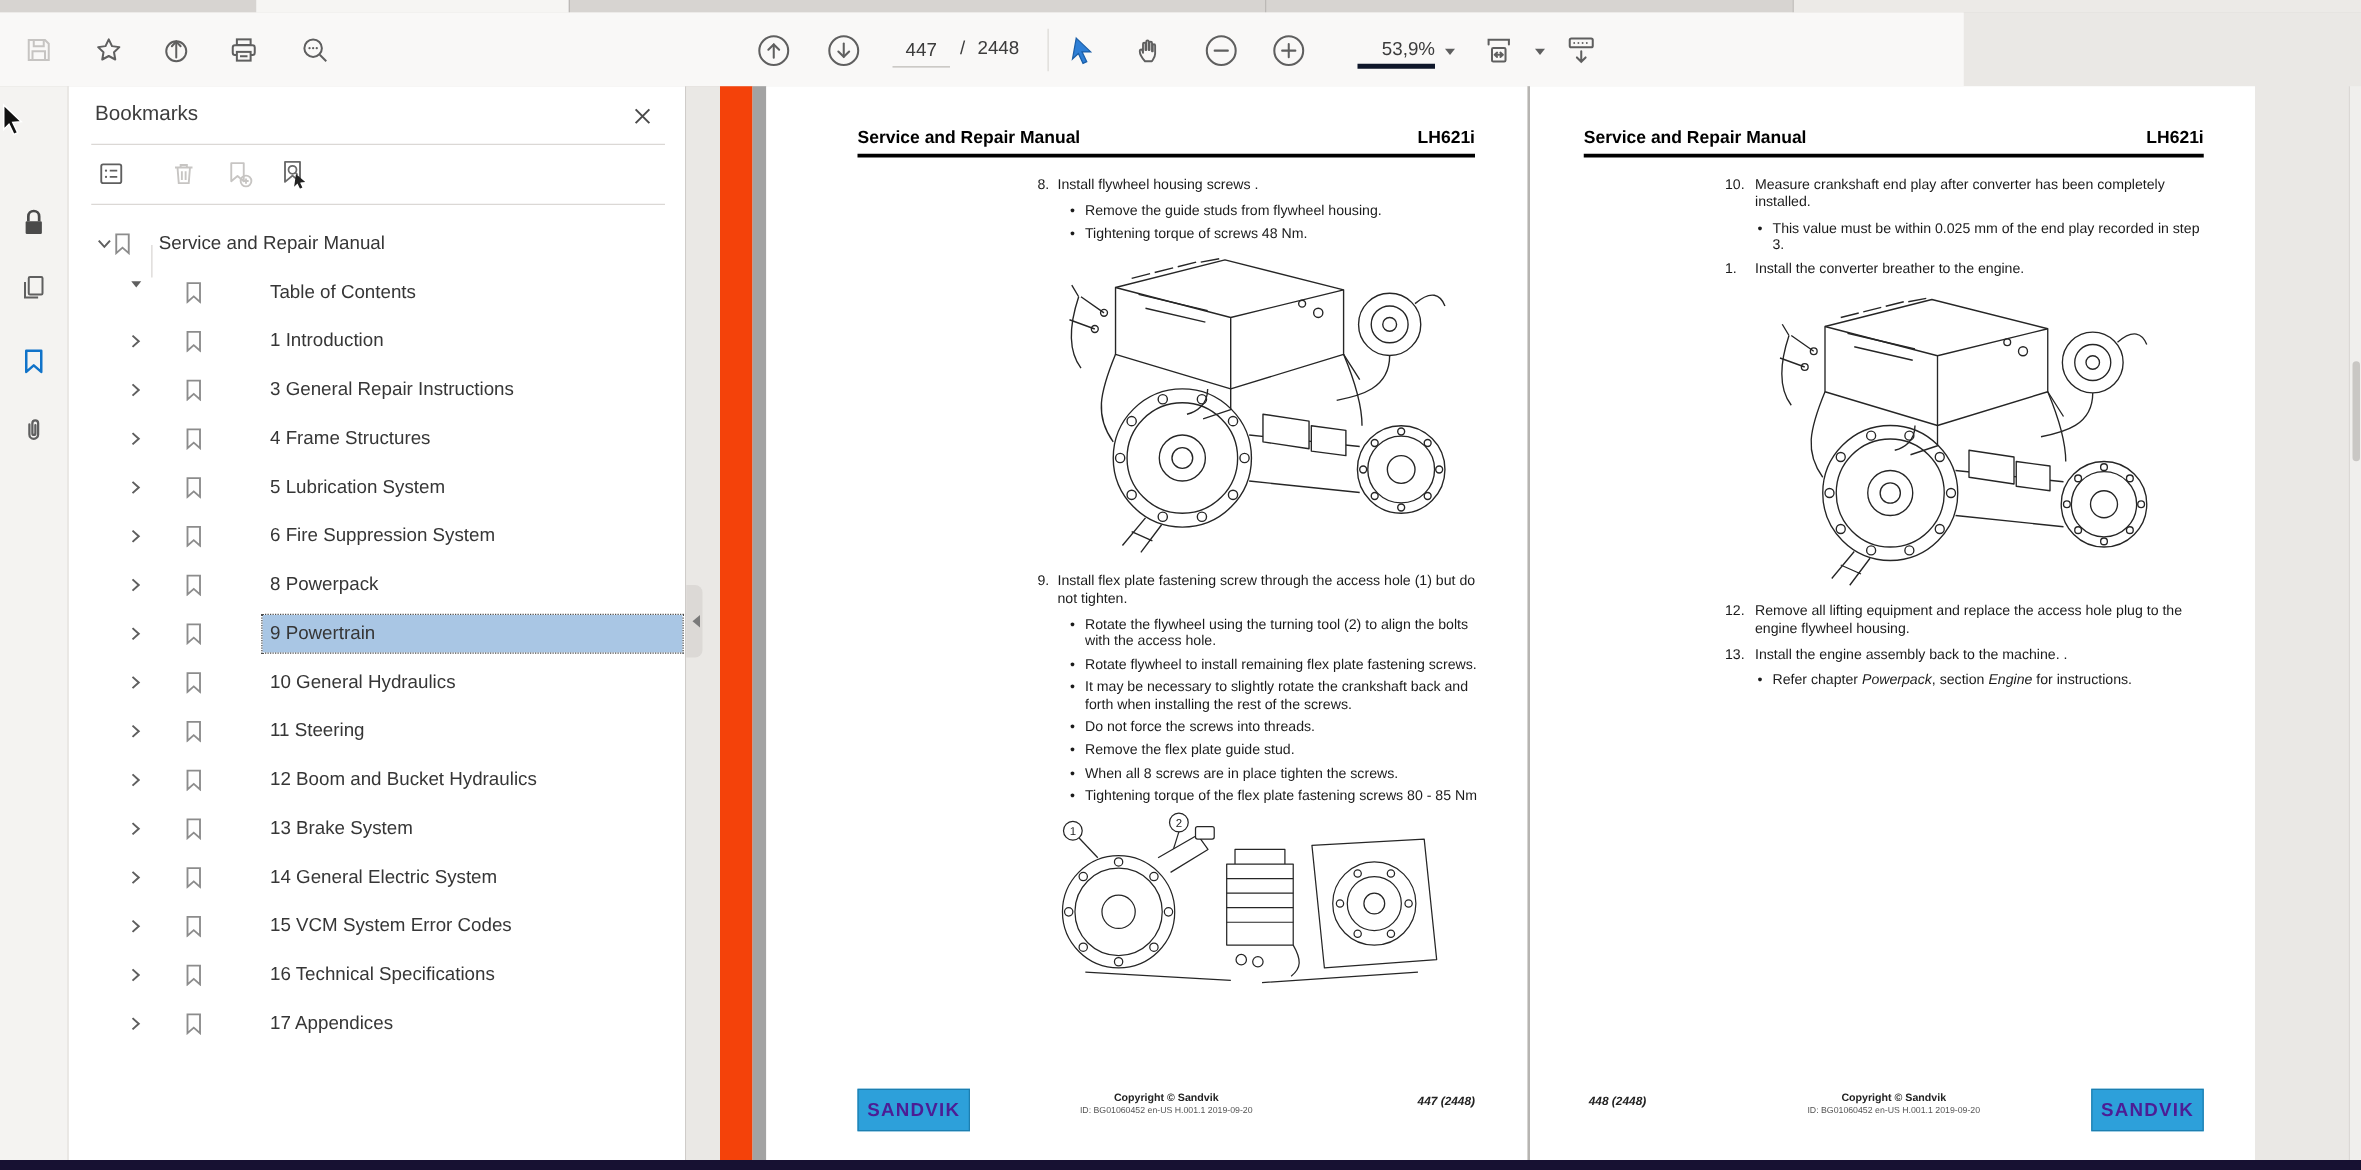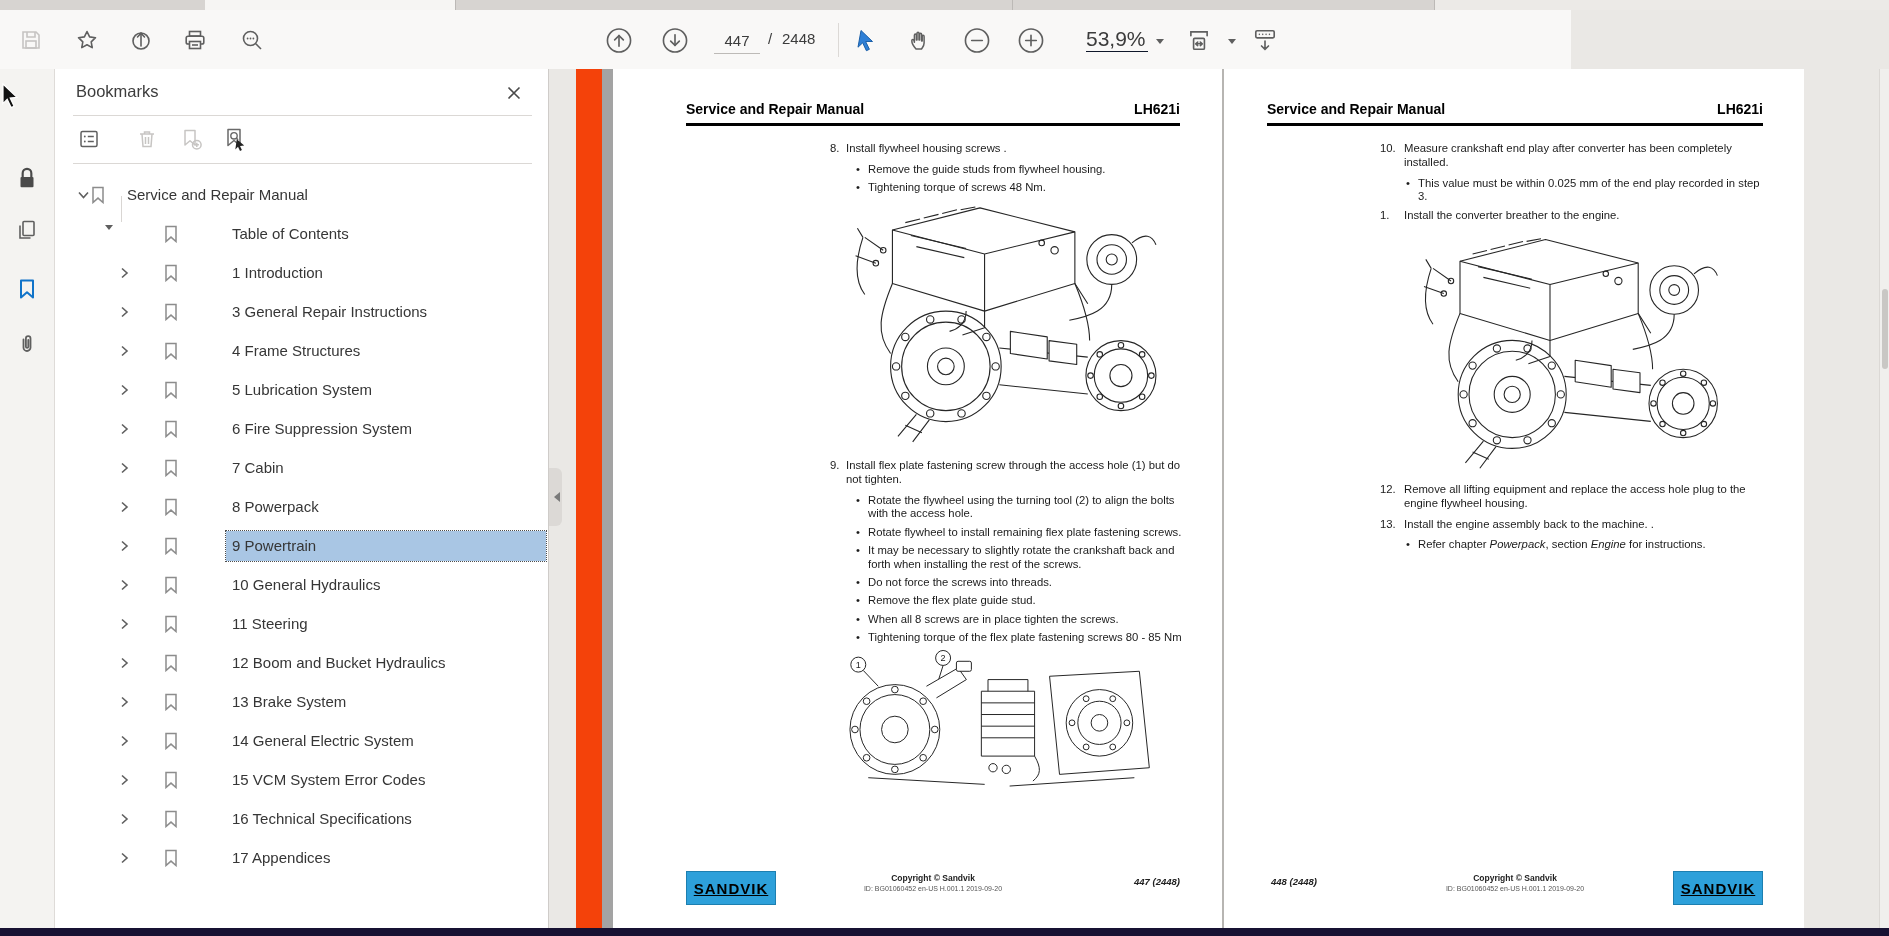--- a/index.html
+++ b/index.html
@@ -14,36 +14,36 @@
   #tabstrip .seg-right{position:absolute;left:1434px;top:0;width:455px;height:10px;background:#eceae7;}
   #tabstrip .tsep{position:absolute;top:0;width:1px;height:10px;background:#bcb9b6;}
   
   #toolbar{position:absolute;left:0;top:10px;width:1571px;height:59px;background:#f9f8f7;border-bottom:1px solid #d2cfcc;overflow:hidden;}
   .tbtn{position:absolute;top:17px;width:26px;height:26px;display:flex;align-items:center;justify-content:center;cursor:pointer;}
   .tbtn svg{display:block;}
   .tsepv{position:absolute;top:13px;width:1px;height:34px;background:#dcd9d6;}
   #page-input{position:absolute;left:714px;top:17px;width:42px;height:24px;border:none;border-bottom:1px solid #bdbab7;background:transparent;
     font-family:"Liberation Sans",sans-serif;font-size:15px;color:#3c3c3c;text-align:center;}
   .tb-text{position:absolute;top:20px;font-size:15px;color:#3c3c3c;}
-  #zoom-field{position:absolute;left:1086px;top:17px;width:62px;height:24px;border-bottom:1px solid #0f172a;font-size:21px;color:#3c3c3c;
-    display:flex;align-items:center;justify-content:flex-start;cursor:pointer;}
+  #zoom-field{position:absolute;left:1086px;top:17px;width:62px;height:24px;border-bottom:4px solid #0f172a;font-size:15px;color:#3c3c3c;
+    display:flex;align-items:center;justify-content:flex-end;cursor:pointer;}
   .caret{position:absolute;top:29px;width:0;height:0;border:4px solid transparent;border-top:5px solid #5f5f5f;cursor:pointer;}
   
   #rail{position:absolute;left:0;top:69px;width:54px;height:859px;background:#f4f3f1;border-right:1px solid #dedbd8;}
   .rail-ic{position:absolute;left:14px;width:26px;height:26px;display:flex;align-items:center;justify-content:center;cursor:pointer;}
   #cursor-ic{position:absolute;left:0;top:82px;z-index:5;}
   
   #panel{position:absolute;left:55px;top:69px;width:493px;height:859px;background:#ffffff;border-right:1px solid #cfccc9;overflow:hidden;}
   #panel-title{position:absolute;left:21px;top:13px;font-size:16.5px;color:#3d3d3d;}
   #panel-close{position:absolute;left:448px;top:13px;width:22px;height:22px;display:flex;align-items:center;justify-content:center;cursor:pointer;}
   .psep{position:absolute;left:18px;right:16px;height:1px;background:#dbd8d5;}
   .pbtn{position:absolute;top:56px;width:28px;height:28px;display:flex;align-items:center;justify-content:center;cursor:pointer;}
   #bm-list{position:absolute;left:0;top:106px;right:0;bottom:0;}
   .bm-row{height:39px;display:flex;align-items:center;cursor:pointer;}
-  .lvl0{padding-left:20px;}.lvl1{padding-left:61px;gap:32px;}
+  .lvl0{padding-left:20px;}.lvl1{padding-left:45px;gap:32px;}
   .bm-chev{width:16px;display:flex;justify-content:center;align-items:center;flex:none;}
   .bm-chev.down svg{transform:rotate(90deg);}
   .bm-chev.hide{visibility:hidden;}
   .bm-ico{width:26px;display:flex;align-items:center;flex:none;}
   .bm-hl{display:flex;align-items:center;height:30px;margin-left:4px;padding:0 10px 0 6px;}
   .bm-hl.sel{background:#a9c6e4;outline:1px dotted #4d4d4d;flex:1;margin-right:2px;}
   .bm-label{font-size:15px;color:#363636;white-space:nowrap;}
   
   #docpane{position:absolute;left:549px;top:69px;width:1340px;height:859px;background:#eae8e5;}
   #prev-page-edge{position:absolute;left:27px;top:0;width:26px;height:859px;background:#f4420a;}
@@ -57,21 +57,21 @@
   .pagetext{font-size:11.3px;line-height:13.8px;color:#1b1b1b;position:absolute;}
   .step{display:flex;margin-bottom:7px;}
   .steps-l .num{width:16px;flex:none;}
   .steps-r .num{width:24px;flex:none;}
   .bullet{display:flex;padding-left:26px;margin-bottom:4.5px;}
   .dot{width:12px;flex:none;}
   .it{font-style:italic;}
   .art{position:absolute;}
   .pfoot{position:absolute;top:800px;height:44px;}
   .sandvik{position:absolute;width:88px;height:32px;background:#2da0da;border:1.5px solid #1d7fb0;display:flex;align-items:center;justify-content:center;
-    color:#000000;font-weight:bold;font-size:15px;letter-spacing:1px;text-decoration:underline;}
+    color:#4c1d95;font-weight:bold;font-size:15px;letter-spacing:1px;}
   .copyr{position:absolute;left:0;right:0;top:4px;text-align:center;}
   .copyr .c1{font-size:8.5px;font-weight:bold;color:#222;}
   .copyr .c2{font-size:7px;color:#555;margin-top:2px;}
   .pageref{position:absolute;top:7px;font-size:9.5px;font-style:italic;font-weight:bold;color:#222;}
   
   #collapse-handle{position:absolute;left:549px;top:468px;width:13px;height:58px;background:#dcd9d6;border-radius:0 6px 6px 0;
     display:flex;align-items:center;justify-content:center;cursor:pointer;z-index:4;}
   #collapse-handle .tri{width:0;height:0;border:5px solid transparent;border-right:6px solid #7a7a7a;margin-right:3px;}
   #scrollbar{position:absolute;left:1879px;top:69px;width:10px;height:859px;background:#f0efed;border-left:1px solid #dbd8d5;}
   #scroll-thumb{position:absolute;left:2px;top:220px;width:6px;height:80px;background:#c9c7c4;border-radius:3px;cursor:pointer;}
@@ -497,35 +497,20 @@
           <svg width="9" height="12" viewBox="0 0 9 12">
             <polyline points="2,1.5 7,6 2,10.5" fill="none" stroke="#5f5f5f" stroke-width="1.6"></polyline>
           </svg>
         </span>
         <span class="bm-ico">
           <svg width="14" height="18" viewBox="0 0 14 18">
             <path d="M2 1.5h10v15l-5-4.4-5 4.4z" fill="#fefefe" stroke="#8c8c8c" stroke-width="1.5"></path>
           </svg>
         </span>
         <span class="bm-hl">
-          <span class="bm-label">7 Cabin</span>
-        </span>
-      </div>
-      <div class="bm-row lvl1">
-        <span class="bm-chev">
-          <svg width="9" height="12" viewBox="0 0 9 12">
-            <polyline points="2,1.5 7,6 2,10.5" fill="none" stroke="#5f5f5f" stroke-width="1.6"></polyline>
-          </svg>
-        </span>
-        <span class="bm-ico">
-          <svg width="14" height="18" viewBox="0 0 14 18">
-            <path d="M2 1.5h10v15l-5-4.4-5 4.4z" fill="#fefefe" stroke="#8c8c8c" stroke-width="1.5"></path>
-          </svg>
-        </span>
-        <span class="bm-hl">
           <span class="bm-label">8 Powerpack</span>
         </span>
       </div>
       <div class="bm-row lvl1">
         <span class="bm-chev">
           <svg width="9" height="12" viewBox="0 0 9 12">
             <polyline points="2,1.5 7,6 2,10.5" fill="none" stroke="#5f5f5f" stroke-width="1.6"></polyline>
           </svg>
         </span>
         <span class="bm-ico">

